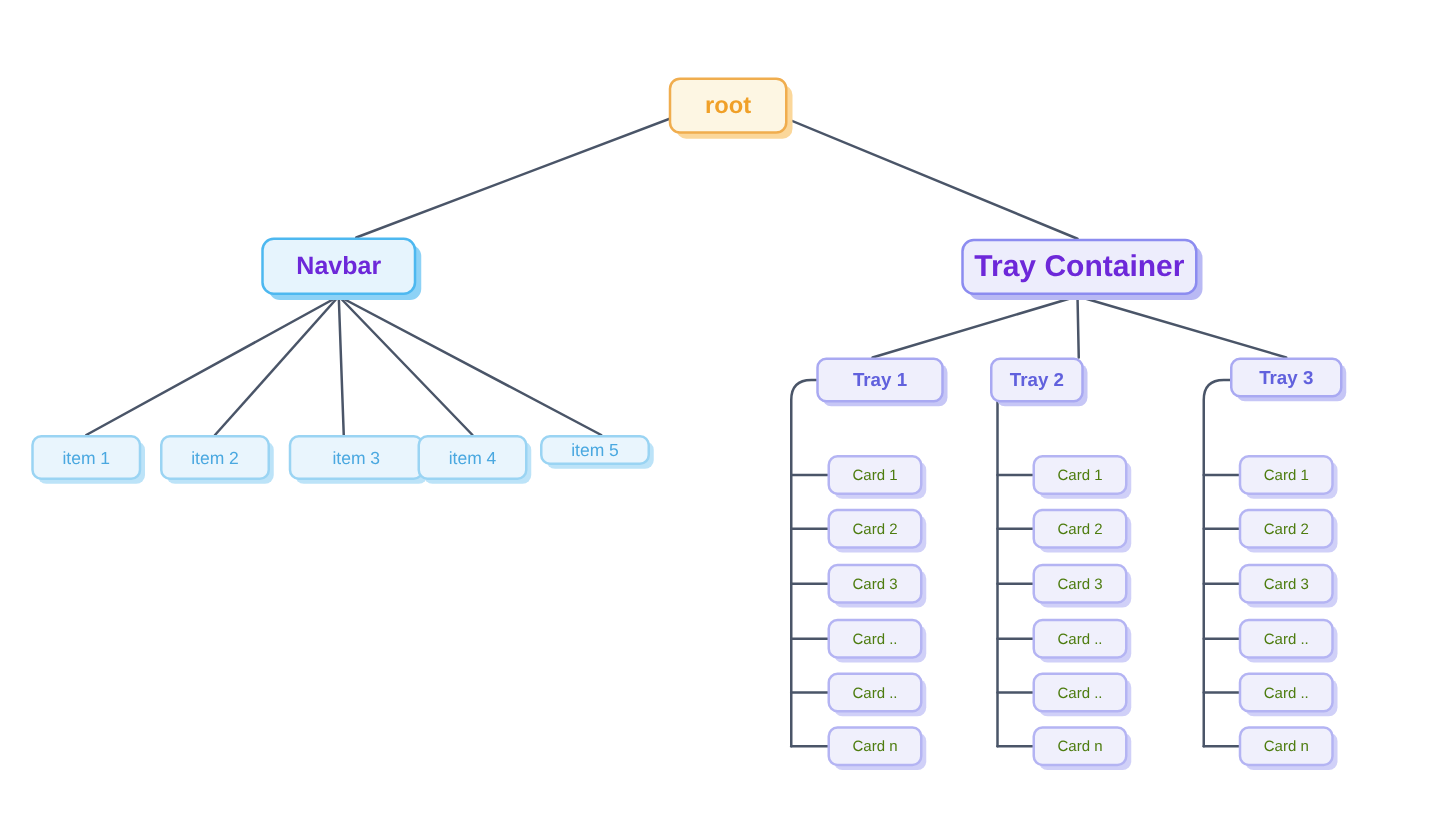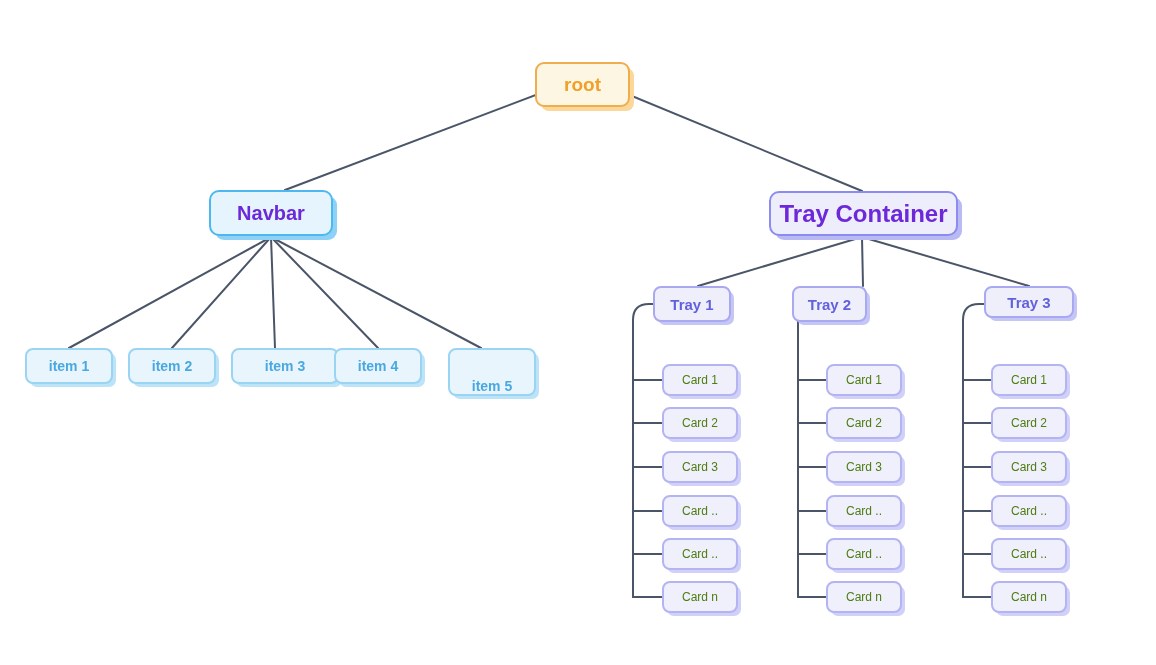--- a/index.html
+++ b/index.html
@@ -14,21 +14,21 @@
   
   .n-root{background:#fdf6e3;border:2px solid #f0ad4e;border-radius:9px;
           color:#f0a028;font-size:19px;font-weight:700;
           box-shadow:5px 5px 0 -1px #fbd79a;margin-top:26px;}
   
   .n-navbar{background:#e6f4fd;border:2px solid #4db8f0;border-radius:10px;
             color:#6d28d9;font-size:20px;font-weight:700;
             box-shadow:5px 5px 0 -1px #8dd2f6;}
   
   .n-item{background:#e9f5fd;border:2px solid #9ad4f3;border-radius:8px;
-          color:#4aa8e0;font-size:14px;font-weight:700;
+          color:#4aa8e0;font-size:14px;font-weight:400;
           box-shadow:4px 4px 0 -1px #bce3f8;}
   
   .n-traycon{background:#ededfc;border:2px solid #8c8cf0;border-radius:10px;
              color:#6d28d9;font-size:24px;font-weight:700;
              box-shadow:5px 5px 0 -1px #b9b9f4;}
   
   .n-tray{background:#efeffc;border:2px solid #a9a9f2;border-radius:8px;
           color:#6161dd;font-size:15px;font-weight:700;
           box-shadow:4px 4px 0 -1px #c6c6f6;}
   
@@ -88,24 +88,24 @@
       </div>
       <div class="node n-item" style="left: 128px; top: 348px; width: 88px; height: 36px;">
         <span>item 2</span>
       </div>
       <div class="node n-item" style="left: 231px; top: 348px; width: 108px; height: 36px;">
         <span>item 3</span>
       </div>
       <div class="node n-item" style="left: 334px; top: 348px; width: 88px; height: 36px;">
         <span>item 4</span>
       </div>
-      <div class="node n-item" style="left: 448px; top: 348px; width: 88px; height: 48px; align-items: flex-end;">
+      <div class="node n-item" style="left: 432px; top: 348px; width: 88px; height: 24px;">
         <span>item 5</span>
       </div>
-      <div class="node n-tray" style="left: 653px; top: 286px; width: 78px; height: 36px;">
+      <div class="node n-tray" style="left: 653px; top: 286px; width: 102px; height: 36px;">
         <span>Tray 1</span>
       </div>
       <div class="node n-card" style="left: 662px; top: 364px; width: 76px; height: 32px;">
         <span>Card 1</span>
       </div>
       <div class="node n-card" style="left: 662px; top: 407px; width: 76px; height: 32px;">
         <span>Card 2</span>
       </div>
       <div class="node n-card" style="left: 662px; top: 451px; width: 76px; height: 32px;">
         <span>Card 3</span>

